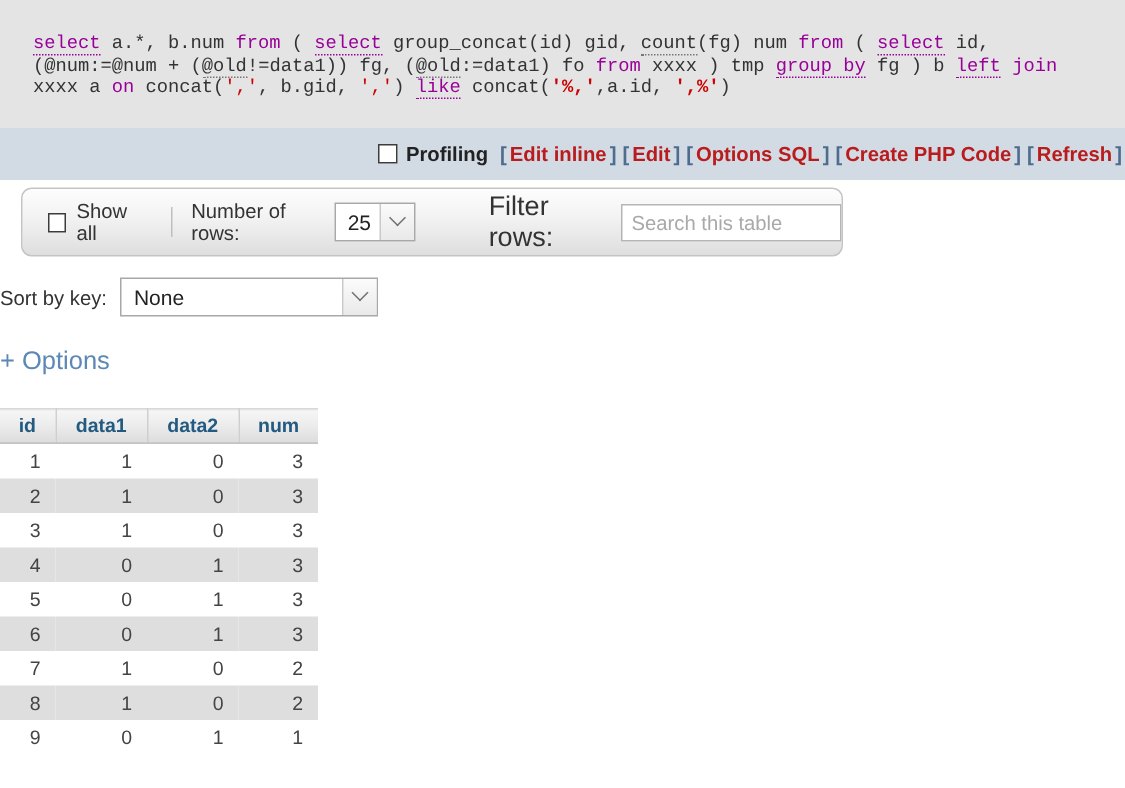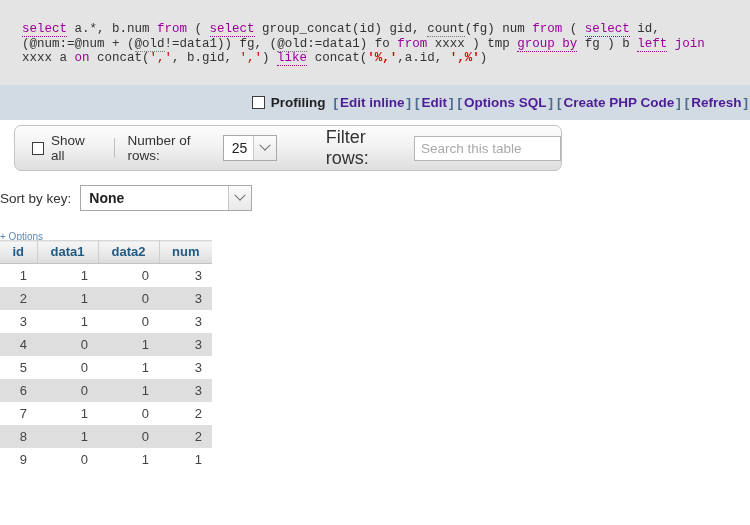--- a/index.html
+++ b/index.html
@@ -76,21 +76,21 @@
     border: 1px solid #3c3c3c;
     background: #ffffff;
     display: inline-block;
     margin-right: 6px;
     box-sizing: border-box;
     vertical-align: middle;
   }
   .tb-label { margin-right: 6px; }
   .tb-bracket { color: #4e6c8e; margin: 0 2px; }
   .tb-link {
-    color: #4c1d95;
+    color: #b91c1c;
     text-decoration: none;
     cursor: pointer;
     text-align: center;
   }
 
   
   .controls-panel {
     position: absolute;
     left: 14px;
     top: 125px;
@@ -195,38 +195,38 @@
   }
   .sort-label {
     font-size: 13.5px;
     color: #333333;
     margin-right: 9px;
   }
   .sort-select {
     width: 172px;
     height: 26px;
   }
-  .sort-select .sel-value { flex: 1; font-weight: bold; }
+  .sort-select .sel-value { flex: 1; }
 
   
   .options-link {
     position: absolute;
     left: 0px;
     top: 231px;
-    font-size: 10px;
+    font-size: 17px;
     color: #5b88b5;
     text-decoration: none;
     cursor: pointer;
   }
 
   
   .results {
     position: absolute;
     left: 0px;
-    top: 240px;
+    top: 272px;
     border-collapse: collapse;
     font-size: 13px;
     padding-left: 24px;
   }
   .results th {
     background: linear-gradient(to bottom, #f6f6f6 0%, #ebebeb 50%, #dcdcdc 100%);
     color: #235a81;
     font-weight: bold;
     font-size: 13px;
     padding: 3px 7px 4px 7px;

